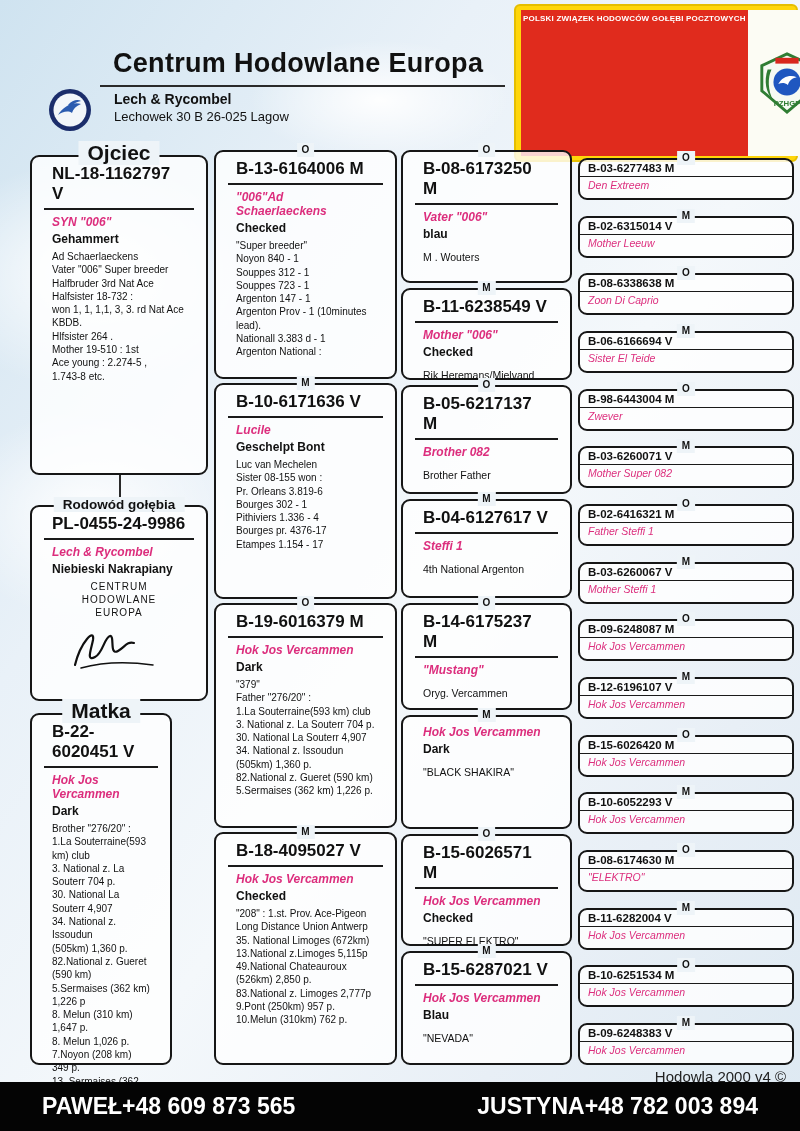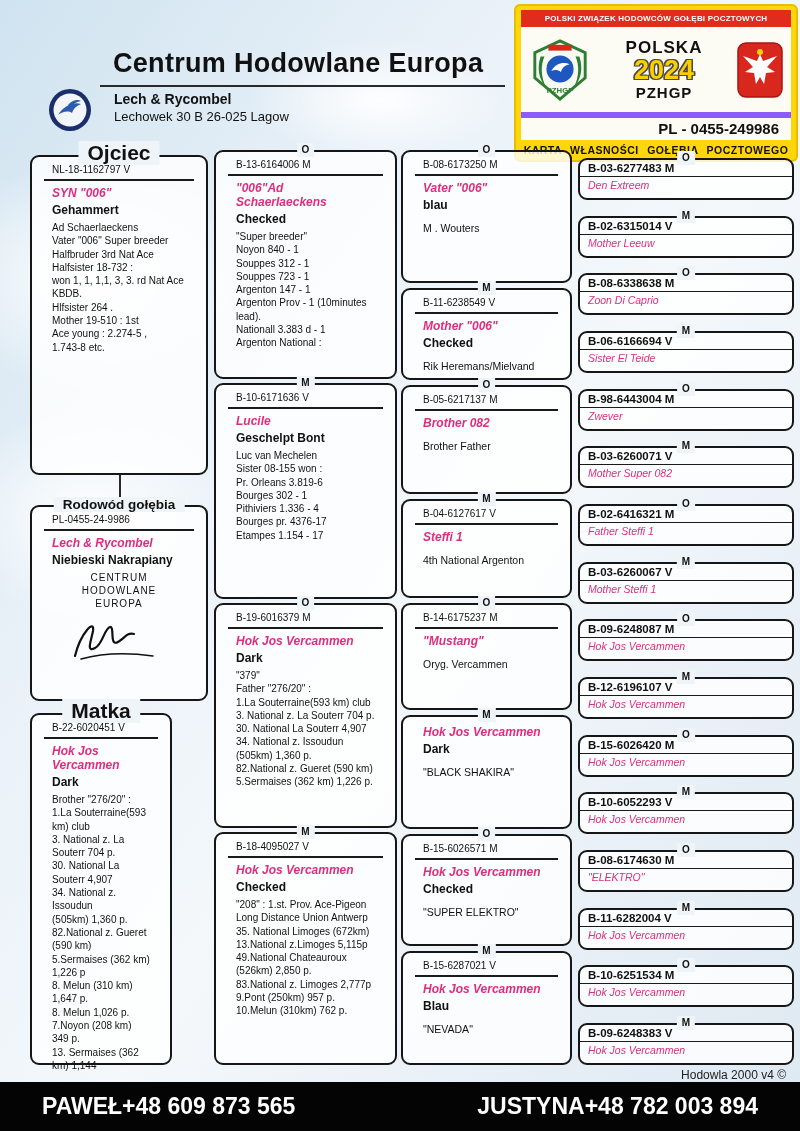--- a/index.html
+++ b/index.html
@@ -14,21 +14,21 @@
   
   .title{position:absolute;left:113px;top:48px;font-size:27px;font-weight:bold;letter-spacing:.3px}
   .header-rule{position:absolute;left:100px;top:85px;width:405px;height:2px;background:#2a2a2a}
   .logo{position:absolute;left:48px;top:88px;width:44px;height:44px}
   .owner-line{position:absolute;left:114px;top:91px;font-size:14px;font-weight:bold}
   .addr-line{position:absolute;left:114px;top:109px;font-size:13px}
 
   
   .badge{position:absolute;left:514px;top:4px;width:284px;height:158px;background:var(--byellow,#ffd60a);
          border:2px solid #e5be00;border-radius:6px;padding:4px 5px;box-sizing:border-box;
-         display:flex;flex-direction:column}
+         display:flex;flex-direction:row}
   .badge-banner{background:var(--bred,#e02b1d);color:#fff;font-size:8px;font-weight:bold;text-align:center;
                 padding:4px 2px;letter-spacing:.2px;white-space:nowrap}
   .badge-mid{background:#fcfcf4;display:flex;align-items:center;justify-content:space-between;
              padding:3px 8px;flex:1}
   .badge-text{text-align:center;line-height:1.05}
   .b-polska{font-size:17px;font-weight:bold;letter-spacing:1px}
   .b-year{font-size:27px;font-weight:bold;color:#ffce00;
           text-shadow:-1.4px -1.4px 0 #4a4a4a,1.4px -1.4px 0 #4a4a4a,-1.4px 1.4px 0 #4a4a4a,1.4px 1.4px 0 #4a4a4a}
   .b-pzhgp{font-size:15px;font-weight:bold;letter-spacing:1px}
   .badge-rings{background:#fcfcf4;display:flex;justify-content:flex-end;font-size:15px;font-weight:bold;
@@ -37,21 +37,21 @@
 
   
   .pbox{position:relative;border:2px solid #161616;border-radius:9px;background:rgba(255,255,255,.8);
         padding:6px 20px 4px;box-sizing:border-box}
   .legend{position:absolute;top:-14px;left:50%;transform:translateX(-50%);background:#eef4f8;
           padding:0 9px;font-weight:bold;white-space:nowrap}
   .legend.big{font-size:21px;top:-16px}
   .legend.med{font-size:13.5px;top:-10px}
   .tab{position:absolute;top:-9px;left:50%;transform:translateX(-50%);background:#eef4f8;
        padding:0 5px;font-weight:bold;font-size:10px;line-height:14px}
-  .ring{font-weight:normal;font-size:10px;margin:0 -8px 5px;padding:1px 8px 4px;border-bottom:2px solid #1a1a1a}
+  .ring{font-weight:bold;font-size:17px;margin:0 -8px 5px;padding:1px 8px 4px;border-bottom:2px solid #1a1a1a}
   .pink{color:var(--pink,#dc2e7d);font-style:italic;font-weight:bold;font-size:12px;margin:2px 0 3px}
   .cword{font-weight:bold;font-size:12px;margin:1px 0 4px}
   .lines{font-size:10px;line-height:1.33}
   .note{font-size:10.5px;margin-top:10px}
 
   .father{position:absolute;left:30px;top:155px;width:178px;height:320px}
   .rodowod{position:absolute;left:30px;top:505px;width:178px;height:196px;text-align:left}
   .mother{position:absolute;left:30px;top:713px;width:142px;height:352px}
   .connector{position:absolute;left:119px;top:475px;width:2px;height:30px;background:#2a2a2a}
 
@@ -71,21 +71,21 @@
   .col3 .pbox:nth-of-type(4){height:99px}
   .col3 .pbox:nth-of-type(5){height:107px}
   .col3 .pbox:nth-of-type(6){height:114px}
   .col3 .pbox:nth-of-type(7){height:112px}
   .col3 .pbox:nth-of-type(8){flex:1}
   .col4{left:578px;top:158px;width:216px;height:907px;justify-content:space-between}
   .g4{height:42px;padding:2px 8px}
   .ring4{font-weight:bold;font-size:11.5px;margin:0 -8px 2px;padding:0 8px 2px;border-bottom:1.5px solid #1a1a1a}
   .pink4{color:var(--pink,#dc2e7d);font-style:italic;font-size:10.5px}
 
-  .software{position:absolute;right:14px;top:1068px;font-size:12px;color:#222}
+  .software{position:absolute;right:14px;top:1068px;font-size:15px;color:#222}
   .footerbar{position:absolute;left:0;top:1082px;width:800px;height:49px;background:#040404;color:#fff;
              display:flex;align-items:center;justify-content:space-between;padding:0 42px;box-sizing:border-box;
              font-size:23px;font-weight:bold}
   .footerbar .pair{display:flex;white-space:nowrap}
 </style>
 </head>
 <body>
 
 <div class="page">
   <div class="cloud cl1"></div>

